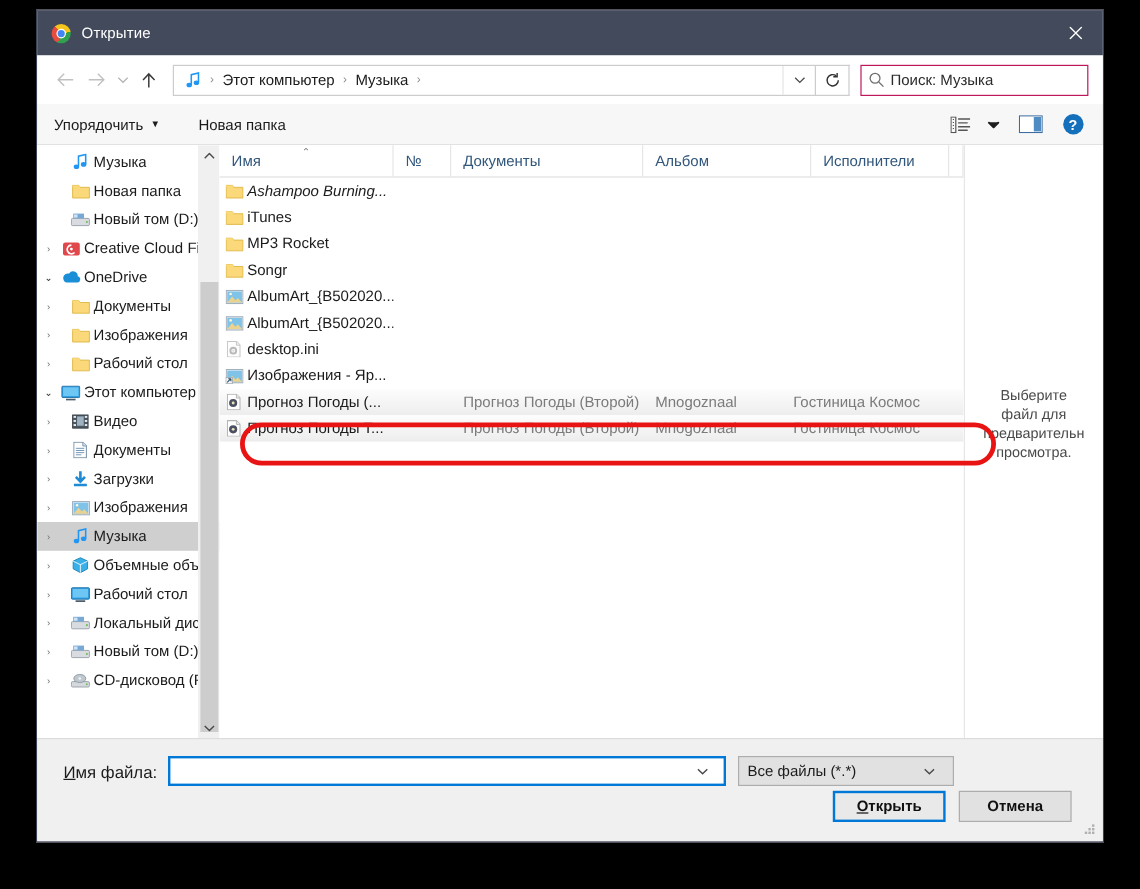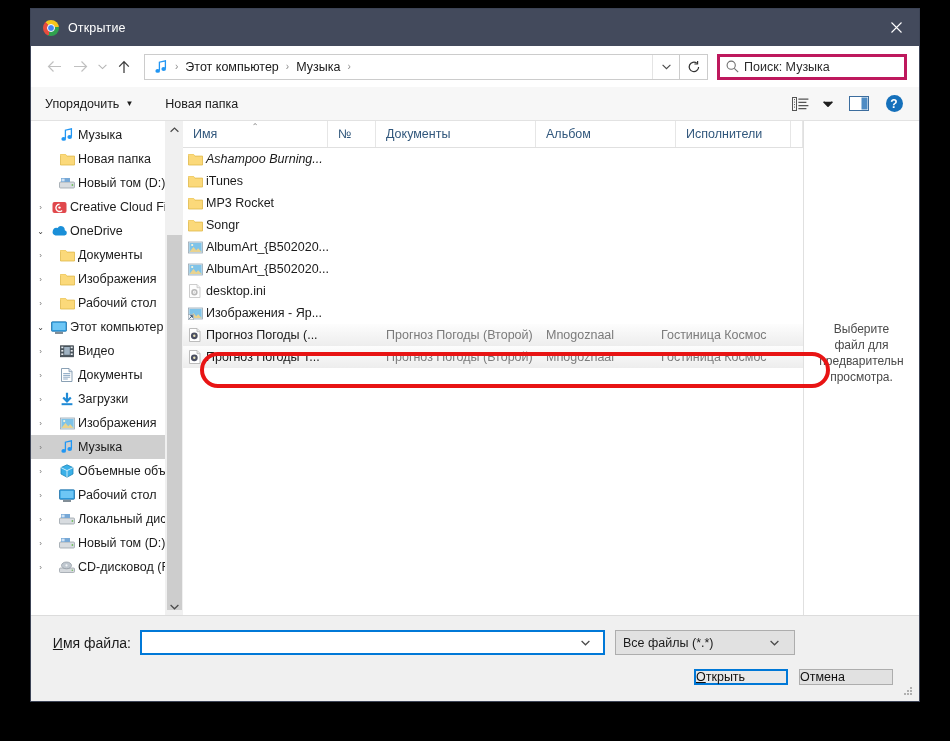--- a/index.html
+++ b/index.html
@@ -99,21 +99,21 @@
   }
   .refresh-btn {
     width: 28px; height: 26px;
     border: 1px solid #cccccc; border-left: none;
     display: flex; align-items: center; justify-content: center;
     color: #333; font-size: 13px; background: #fff; box-sizing: border-box;
     flex: 0 0 auto;
   }
   .searchbox {
     width: 190px; height: 26px; margin-left: 9px;
-    border: 3px solid #be185d; background: #fff;
+    border: 1px solid #be185d; background: #fff;
     display: flex; align-items: center; box-sizing: border-box;
     flex: 0 0 auto;
   }
   .search-icon { width: 24px; display: flex; align-items: center; justify-content: center; color: #666; flex:0 0 auto; }
   .search-ph { font-size: 12.5px; color: #2b2b2b; }
 
   
   .toolbar {
     height: 34px; min-height: 34px;
     background: #f7f7f7;
@@ -227,24 +227,24 @@
   .type-combo {
     width: 180px; height: 25px; margin-left: 10px;
     background: #e1e1e1; border: 1px solid #adadad; box-sizing: border-box;
     display: flex; align-items: center; font-size: 12.5px; color: #1b1b1b;
     padding-left: 7px;
   }
   .type-combo .caret { margin-left: auto; width: 24px; text-align: center; color: #333; font-size: 9px; }
 
   .btn-row { position: absolute; right: 26px; bottom: 16px; display: flex; gap: 11px; }
   .btn {
-    width: 94px; height: 16px;
-    display: flex; align-items: center; justify-content: flex-start;
+    width: 94px; height: 26px;
+    display: flex; align-items: center; justify-content: center;
     font-size: 12.5px; color: #101010;
-    background: #e1e1e1; border: 1px solid #adadad; box-sizing: border-box;
+    background: #e1e1e1; border: 1px solid #adadad; box-sizing: border-box; font-weight: bold;
   }
   .btn.primary { background: #e9e9e9; border: 2px solid #0078d7; }
   .btn u { text-decoration: underline; }
 
   .grip { position: absolute; right: 5px; bottom: 4px; width: 10px; height: 10px; }
   .grip i { position: absolute; width: 2px; height: 2px; background: #b0b0b0; display: block; }
 
   
   .annot {
     position: absolute; pointer-events: none;

